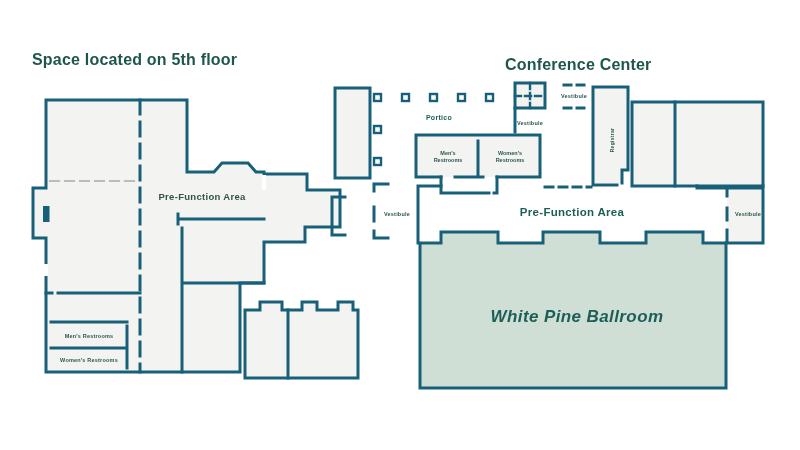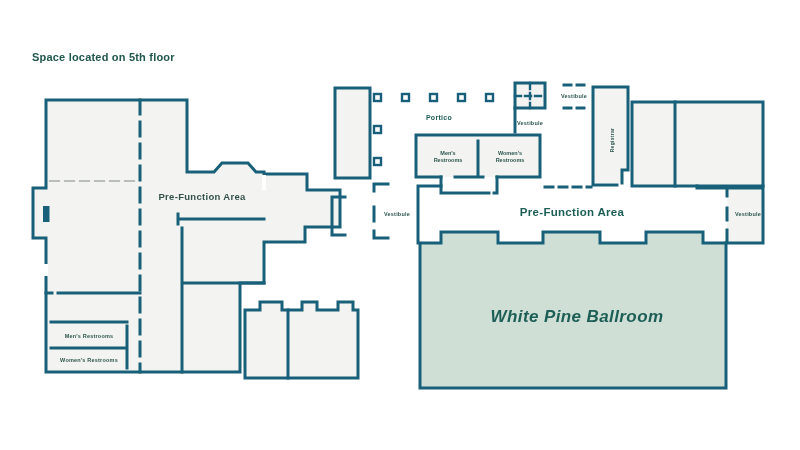--- a/index.html
+++ b/index.html
@@ -18,21 +18,21 @@
     color:#2d564f;
     font-weight:bold;
     white-space:nowrap;
     text-align:center;
     line-height:1.25;
   }
   .title{
     position:absolute;
     color:#1f564c;
     font-weight:bold;
-    font-size:11px;
+    font-size:16px;
     letter-spacing:.2px;
     white-space:nowrap;
   }
   .tiny{font-size:5.5px;letter-spacing:.2px;}
   .tiny-wrap{font-size:5.5px;white-space:normal;width:38px;}
   .mid{font-size:9.5px;color:#33514b;letter-spacing:.3px;}
   .portico{font-size:7px;color:#1d5f56;letter-spacing:.3px;}
   .conf-pre{font-size:11.5px;color:#1d5f56;letter-spacing:.3px;}
   .ballroom{font-size:17px;color:#1d5f56;letter-spacing:.4px;font-style:italic;}
   .vrot{transform:translate(-50%,-50%) rotate(-90deg);font-size:5px;letter-spacing:.3px;}
@@ -96,20 +96,21 @@
       <path d="M416,135 H540 M416,135 V177 M540,135 V177 M478,141 V177 M416,177 H441 M497,177 H540 M455,177 H483"></path>
       <path d="M441,177 V193 H489 M494,193 H497 V177"></path>
 
       <path stroke-dasharray="8 6" d="M545,187 H591"></path>
 
       <path fill="#cfdfd5" d="M420,243 H441 V232 H498 V243 H543 V232 H600 V243 H646 V232 H703 V243 H726 V388 H420 Z"></path>
     </g>
   </svg>
 
   <div class="title" style="left:32px;top:51px">Space located on 5th floor</div>
+  <div class="title" style="left:505px;top:56px">Conference Center</div>
 
   <div class="lbl mid" style="left:202px;top:197px">Pre-Function Area</div>
   <div class="lbl tiny" style="left:89px;top:336px">Men's Restrooms</div>
   <div class="lbl tiny" style="left:89px;top:360px">Women's Restrooms</div>
 
   <div class="lbl portico" style="left:439px;top:118px">Portico</div>
   <div class="lbl tiny" style="left:574px;top:96px">Vestibule</div>
   <div class="lbl tiny" style="left:530px;top:123px">Vestibule</div>
   <div class="lbl tiny" style="left:397px;top:214px">Vestibule</div>
   <div class="lbl tiny" style="left:748px;top:214px">Vestibule</div>

